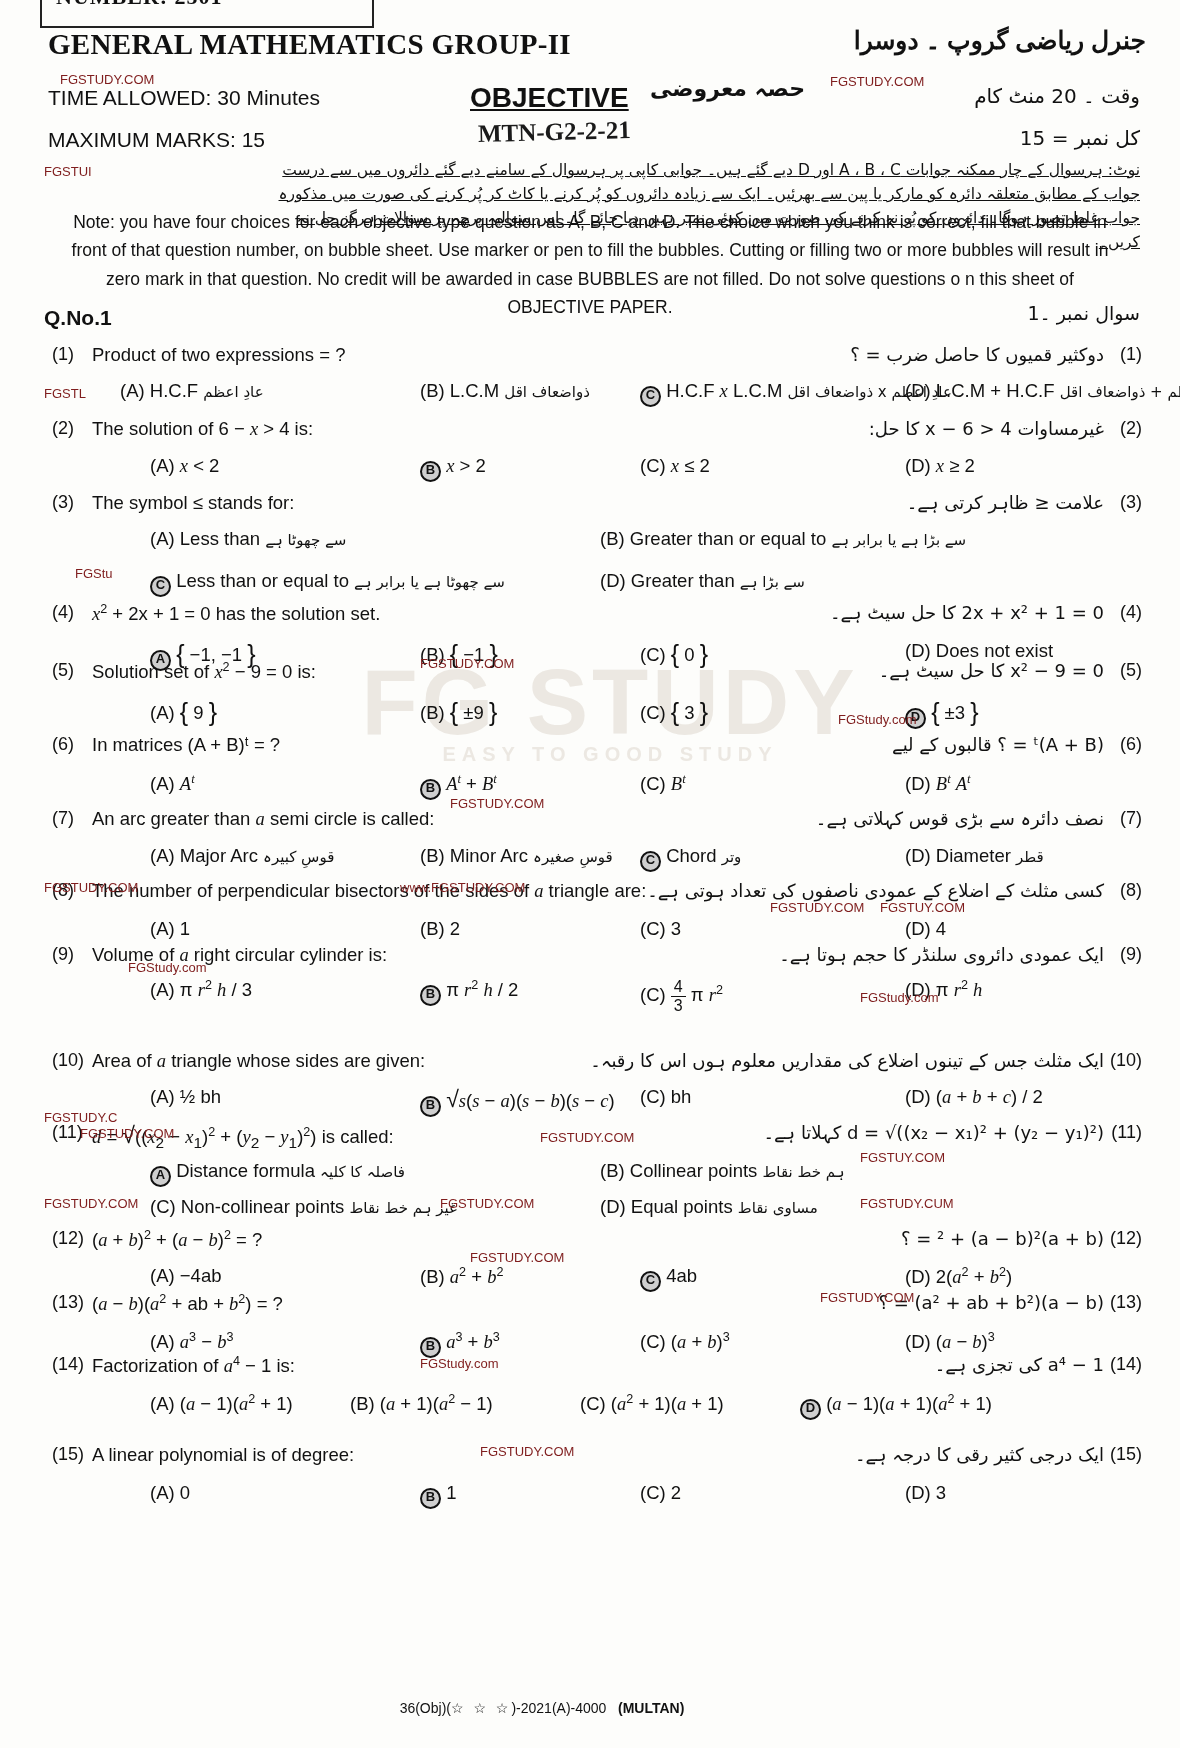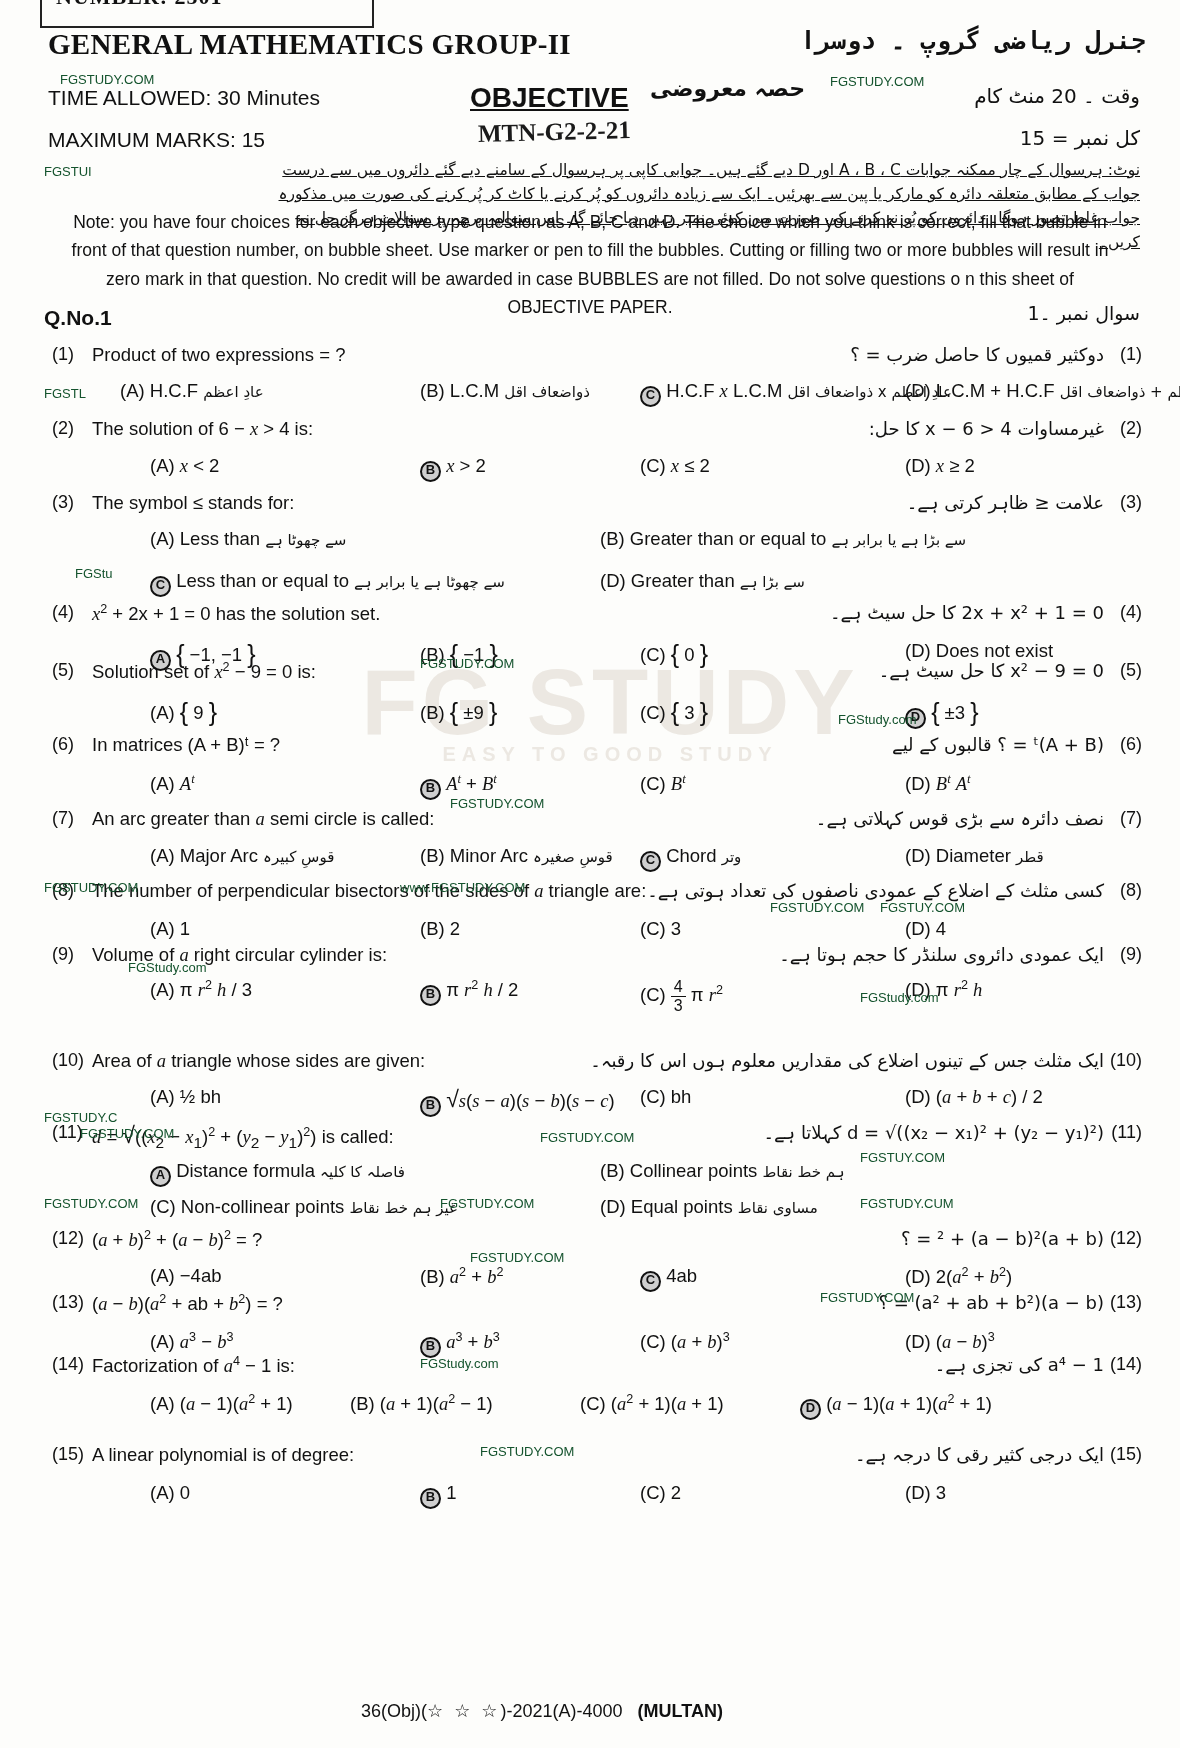--- a/index.html
+++ b/index.html
@@ -10,21 +10,21 @@
     color:#111;
     position:relative;
     overflow:hidden;
   }
   .page{position:relative;width:1180px;height:1748px;padding:0;box-sizing:border-box;}
 
   
   .topbar{position:absolute;left:40px;top:-8px;width:330px;height:34px;border:2px solid #222;border-top:none;}
   .topbar-txt{position:absolute;left:56px;top:-16px;font-family:"Liberation Serif",serif;font-weight:bold;font-size:22px;letter-spacing:1px;color:#111;}
   .title{position:absolute;left:48px;top:28px;font-size:29px;font-weight:bold;font-family:"Liberation Serif",serif;letter-spacing:.3px;}
-  .urdu-title{position:absolute;right:34px;top:26px;font-size:25px;font-weight:bold;direction:rtl;font-family:Liberation Mono, monospace;}
+  .urdu-title{position:absolute;right:34px;top:26px;font-size:25px;font-weight:bold;direction:rtl;font-family:Liberation Sans, sans-serif;}
   .time{position:absolute;left:48px;top:86px;font-size:21px;font-family:"Liberation Sans",sans-serif;}
   .maxmarks{position:absolute;left:48px;top:128px;font-size:21px;font-family:"Liberation Sans",sans-serif;}
   .objective{position:absolute;left:470px;top:82px;font-size:28px;font-weight:bold;text-decoration:underline;font-family:"Liberation Sans",sans-serif;}
   .obj-urdu{position:absolute;left:650px;top:76px;font-size:22px;font-weight:bold;direction:rtl;font-family:"DejaVu Sans",sans-serif;}
   .mtn{position:absolute;left:478px;top:118px;font-size:25px;font-weight:bold;font-family:"Liberation Serif",serif;color:#1a1a1a;transform:rotate(-1.5deg);}
   .u-time{position:absolute;right:40px;top:84px;font-size:20px;direction:rtl;font-family:"DejaVu Sans",sans-serif;}
   .u-marks{position:absolute;right:40px;top:126px;font-size:20px;direction:rtl;font-family:"DejaVu Sans",sans-serif;}
   .u-note1{position:absolute;right:40px;top:158px;width:870px;text-align:right;font-size:15.5px;direction:rtl;line-height:1.55;font-family:"DejaVu Sans",sans-serif;text-decoration:underline;}
   .note-en{position:absolute;left:60px;top:208px;width:1060px;text-align:center;font-size:17.5px;line-height:1.62;font-family:"Liberation Sans",sans-serif;}
 
@@ -41,24 +41,24 @@
   .opt .lab{font-weight:normal;}
   .uo{font-family:"DejaVu Sans",sans-serif;font-size:15px;direction:rtl;}
   .mk{display:inline-block;border:2.2px solid #111;border-radius:50%;width:17px;height:17px;line-height:13px;text-align:center;font-size:13px;background:#cfcfcf;color:#111;font-weight:bold;vertical-align:-2px;}
   i{font-family:"Liberation Serif",serif;font-style:italic;}
   .frac{display:inline-block;text-align:center;vertical-align:-10px;font-size:16px;}
   .frac .n{display:block;border-bottom:1.4px solid #111;padding:0 3px;}
   .frac .d{display:block;padding:0 3px;}
   sup{font-size:.68em;}
 
   
-  .wm{position:absolute;color:#14532d;font-family:"Liberation Sans",sans-serif;font-size:13px;pointer-events:none;white-space:nowrap;}
+  .wm{position:absolute;color:#7f1d1d;font-family:"Liberation Sans",sans-serif;font-size:13px;pointer-events:none;white-space:nowrap;}
   .wm-big{position:absolute;left:330px;top:660px;width:560px;text-align:center;color:#ece8e2;font-size:92px;font-weight:bold;font-family:"Liberation Sans",sans-serif;letter-spacing:4px;line-height:.92;pointer-events:none;}
   .wm-big small{font-size:20px;letter-spacing:6px;display:block;}
-  .footer{position:absolute;left:0;top:1700px;width:1084px;text-align:center;font-size:18px;font-family:"Liberation Sans",sans-serif;}
+  .footer{position:absolute;left:0;top:1700px;width:1084px;text-align:center;font-size:14px;font-family:"Liberation Sans",sans-serif;}
   .stars{letter-spacing:3px;}
 </style>
 </head>
 <body>
 
 <div class="page">
 
   <div class="topbar"></div>
   <div class="topbar-txt">NUMBER: 2501</div>
 

